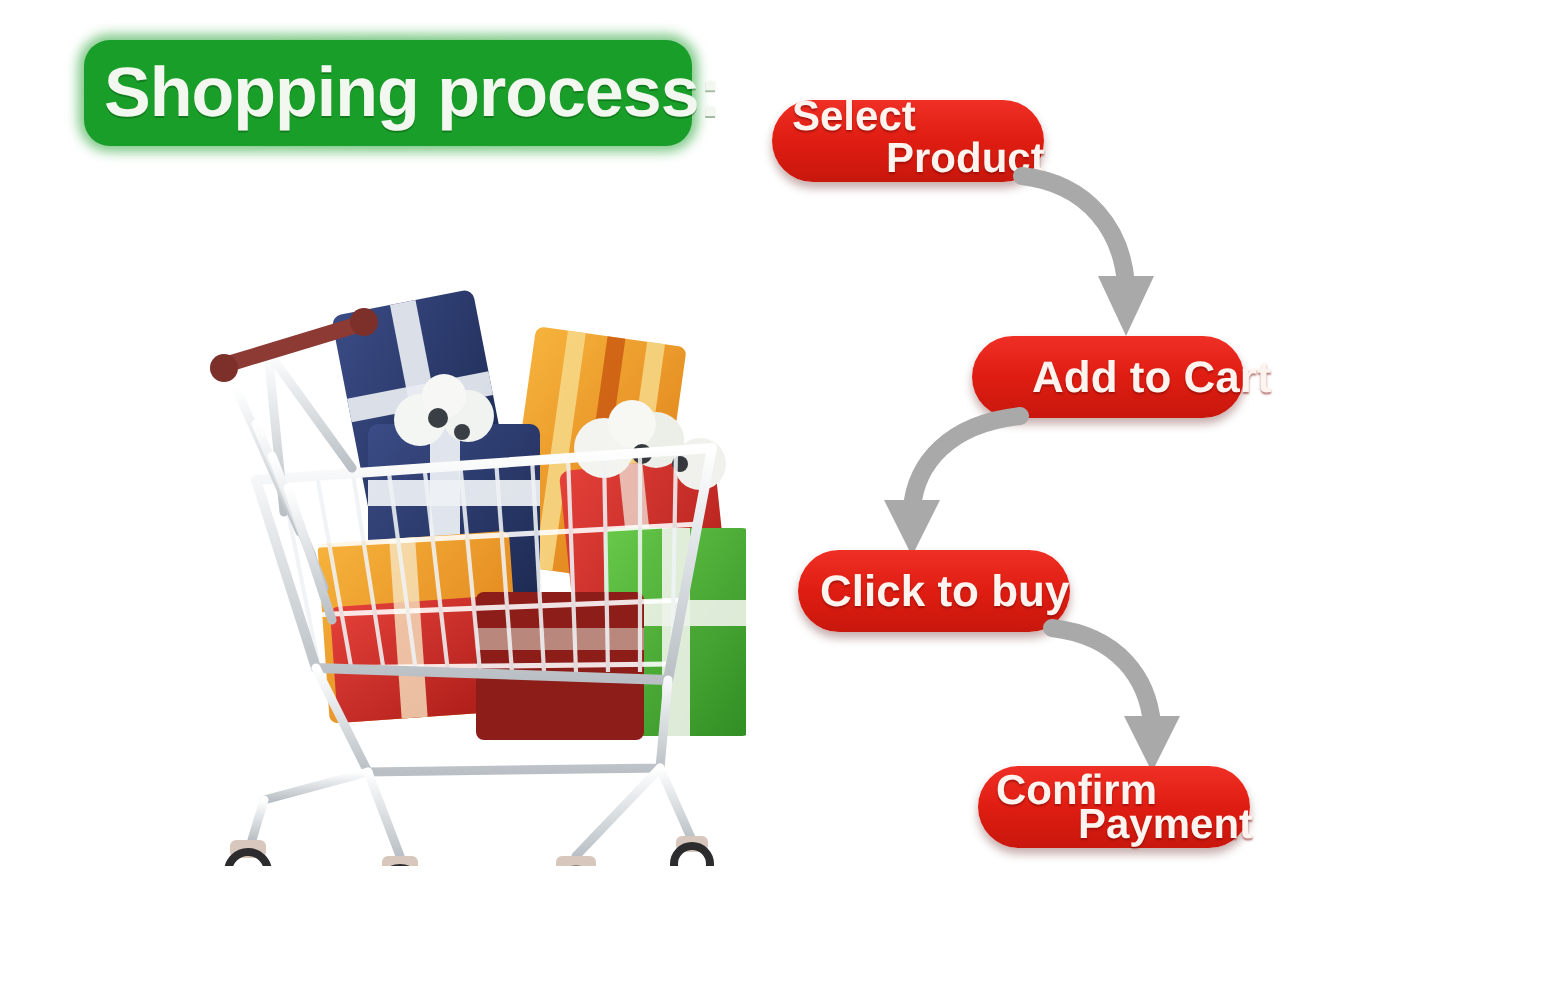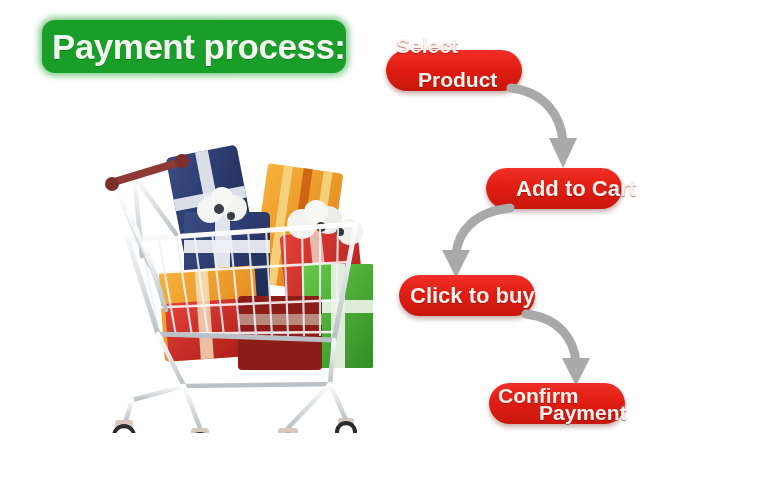--- a/index.html
+++ b/index.html
@@ -63,22 +63,22 @@
   }
   .pill-label {
     position: absolute;
     color: #fdf3ef;
     font-weight: bold;
     white-space: nowrap;
     text-shadow: 0 1px 1px rgba(120,10,5,0.55);
   }
 
   #step-select      { left: 386px; top: 50px;  width: 136px; height: 41px; }
-  #step-select-l1   { left: 396px; top: 34px;  font-size: 21px; }
-  #step-select-l2   { left: 418px; top: 68px;  font-size: 21px; }
+  #step-select-l1   { left: 396px; top: 47px;  font-size: 21px; }
+  #step-select-l2   { left: 443px; top: 68px;  font-size: 21px; }
 
   #step-cart        { left: 486px; top: 168px; width: 136px; height: 41px; }
   #step-cart-l1     { left: 496px; top: 176px; font-size: 22px; margin-left: 20px; }
 
   #step-buy         { left: 399px; top: 275px; width: 136px; height: 41px; }
   #step-buy-l1      { left: 410px; top: 283px; font-size: 22px; text-align: right; }
 
   #step-confirm     { left: 489px; top: 383px; width: 136px; height: 41px; }
   #step-confirm-l1  { left: 498px; top: 384px; font-size: 21px; }
   #step-confirm-l2  { left: 539px; top: 401px; font-size: 21px; }
@@ -100,21 +100,21 @@
     width: 285px;
     height: 305px;
   }
 </style>
 </head>
 <body>
 
 <div id="canvas">
 
   <div id="title-banner"></div>
-  <div id="title-text">Payment process:</div>
+  <div id="title-text">Shopping process:</div>
 
   <div id="cart-illustration">
     <svg viewBox="0 0 285 305" width="285" height="305" aria-hidden="true">
       <defs>
         <linearGradient id="chrome" x1="0" y1="0" x2="0" y2="1">
           <stop offset="0%" stop-color="#ffffff"></stop>
           <stop offset="45%" stop-color="#dfe3e6"></stop>
           <stop offset="100%" stop-color="#b9bfc4"></stop>
         </linearGradient>
         <linearGradient id="navy" x1="0" y1="0" x2="1" y2="1">

